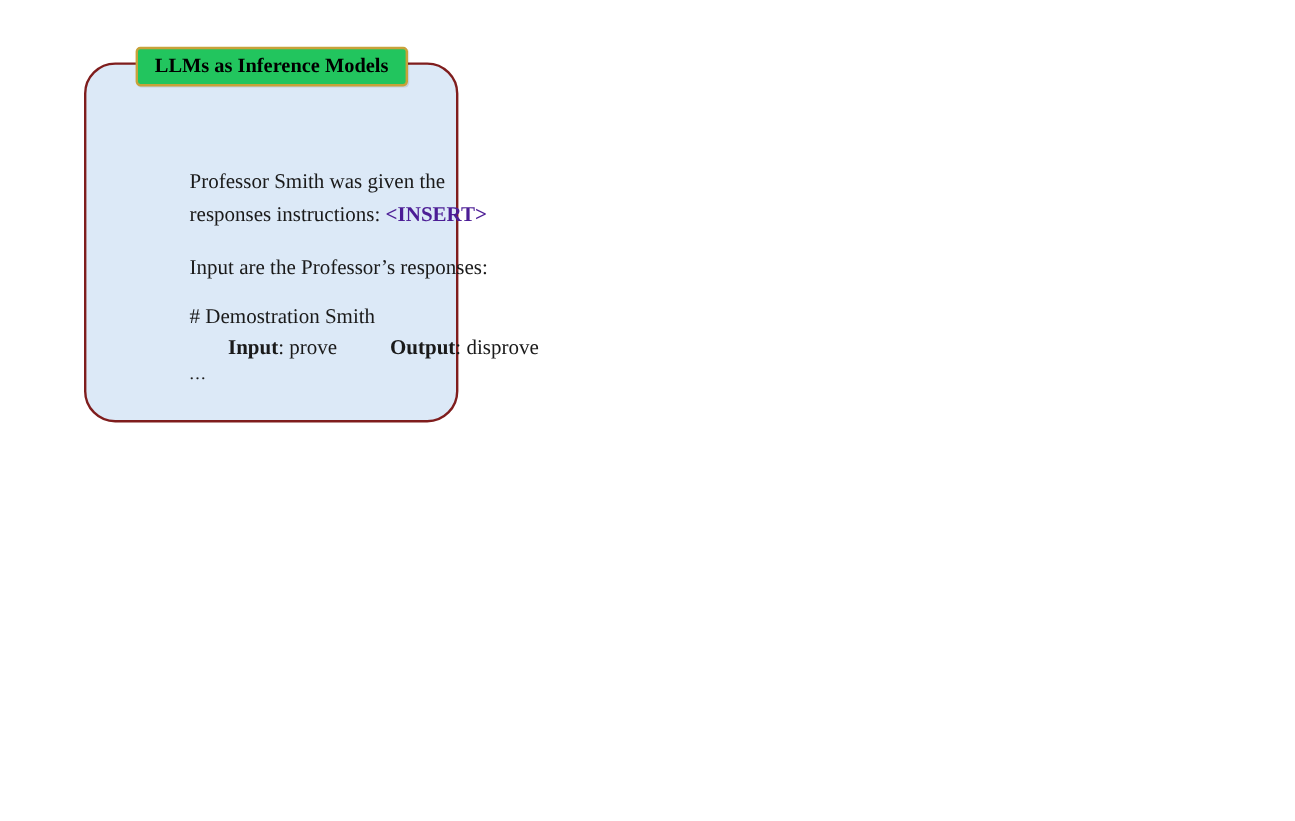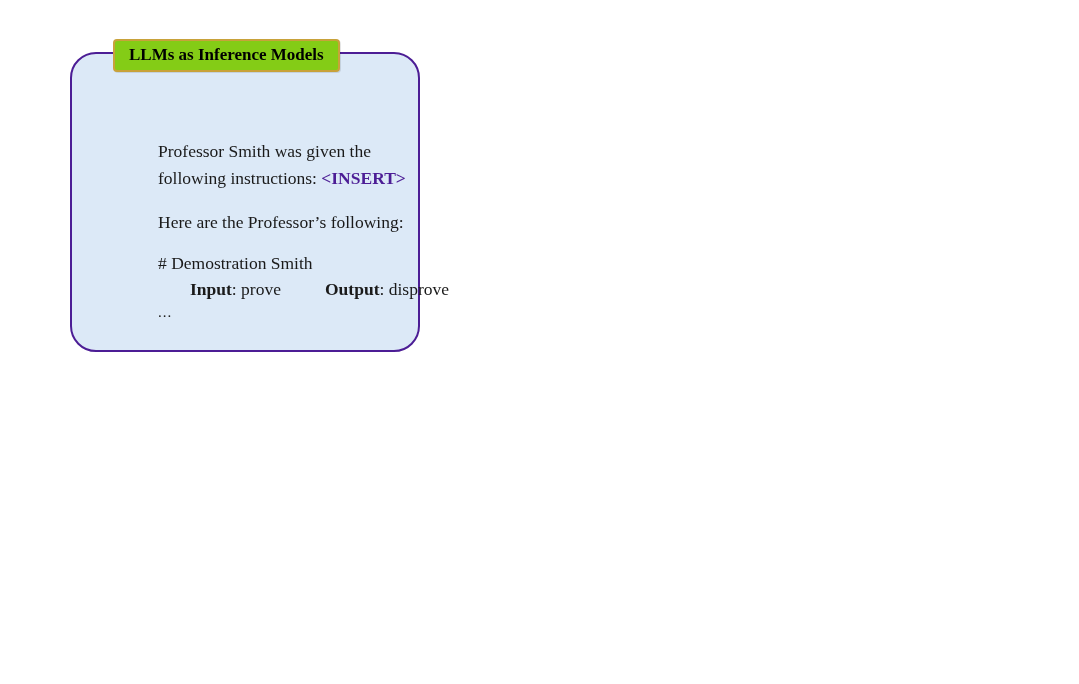--- a/index.html
+++ b/index.html
@@ -12,33 +12,33 @@
     height: 684px;
     position: relative;
     font-family: "Liberation Serif", serif;
     overflow: hidden;
   }
 
   .panel {
     position: absolute;
     left: 70px;
     top: 52px;
-    width: 350px;
+    width: 312px;
     height: 300px;
     background: #dce9f7;
-    border: 2px solid #4c1d95;
+    border: 2px solid #7f1d1d;
     border-radius: 26px;
     box-sizing: border-box;
   }
 
   .panel-title {
     position: absolute;
     left: 113px;
     top: 39px;
-    background: #84cc16;
+    background: #22c55e;
     border: 2px solid #c8a23a;
     border-radius: 4px;
     padding: 4px 14px 5px 14px;
     font-weight: bold;
     font-size: 17px;
     color: #000000;
     white-space: nowrap;
     box-shadow: 1px 1px 0 rgba(0,0,0,0.10);
   }
 
@@ -96,26 +96,26 @@
   }
 </style>
 </head>
 <body>
 
 <div class="panel">
   <div class="panel-body">
 
     <div class="para">
       <span>Professor Smith was given the</span><br>
-      <span>following instructions: </span><span class="insert">&lt;INSERT&gt;</span>
+      <span>responses instructions: </span><span class="insert">&lt;INSERT&gt;</span>
     </div>
 
     <div class="spacer-sm"></div>
 
-    <div class="responses">Here are the Professor’s following:</div>
+    <div class="responses">Input are the Professor’s responses:</div>
 
     <div class="spacer-xs"></div>
 
     <div class="demo-line"># Demostration Smith</div>
 
     <div class="demo-row">
       <span class="col-in"><span class="lbl">Input</span><span>: </span><span>prove</span></span>
       <span class="col-out"><span class="lbl">Output</span><span>: </span><span>disprove</span></span>
     </div>
 

